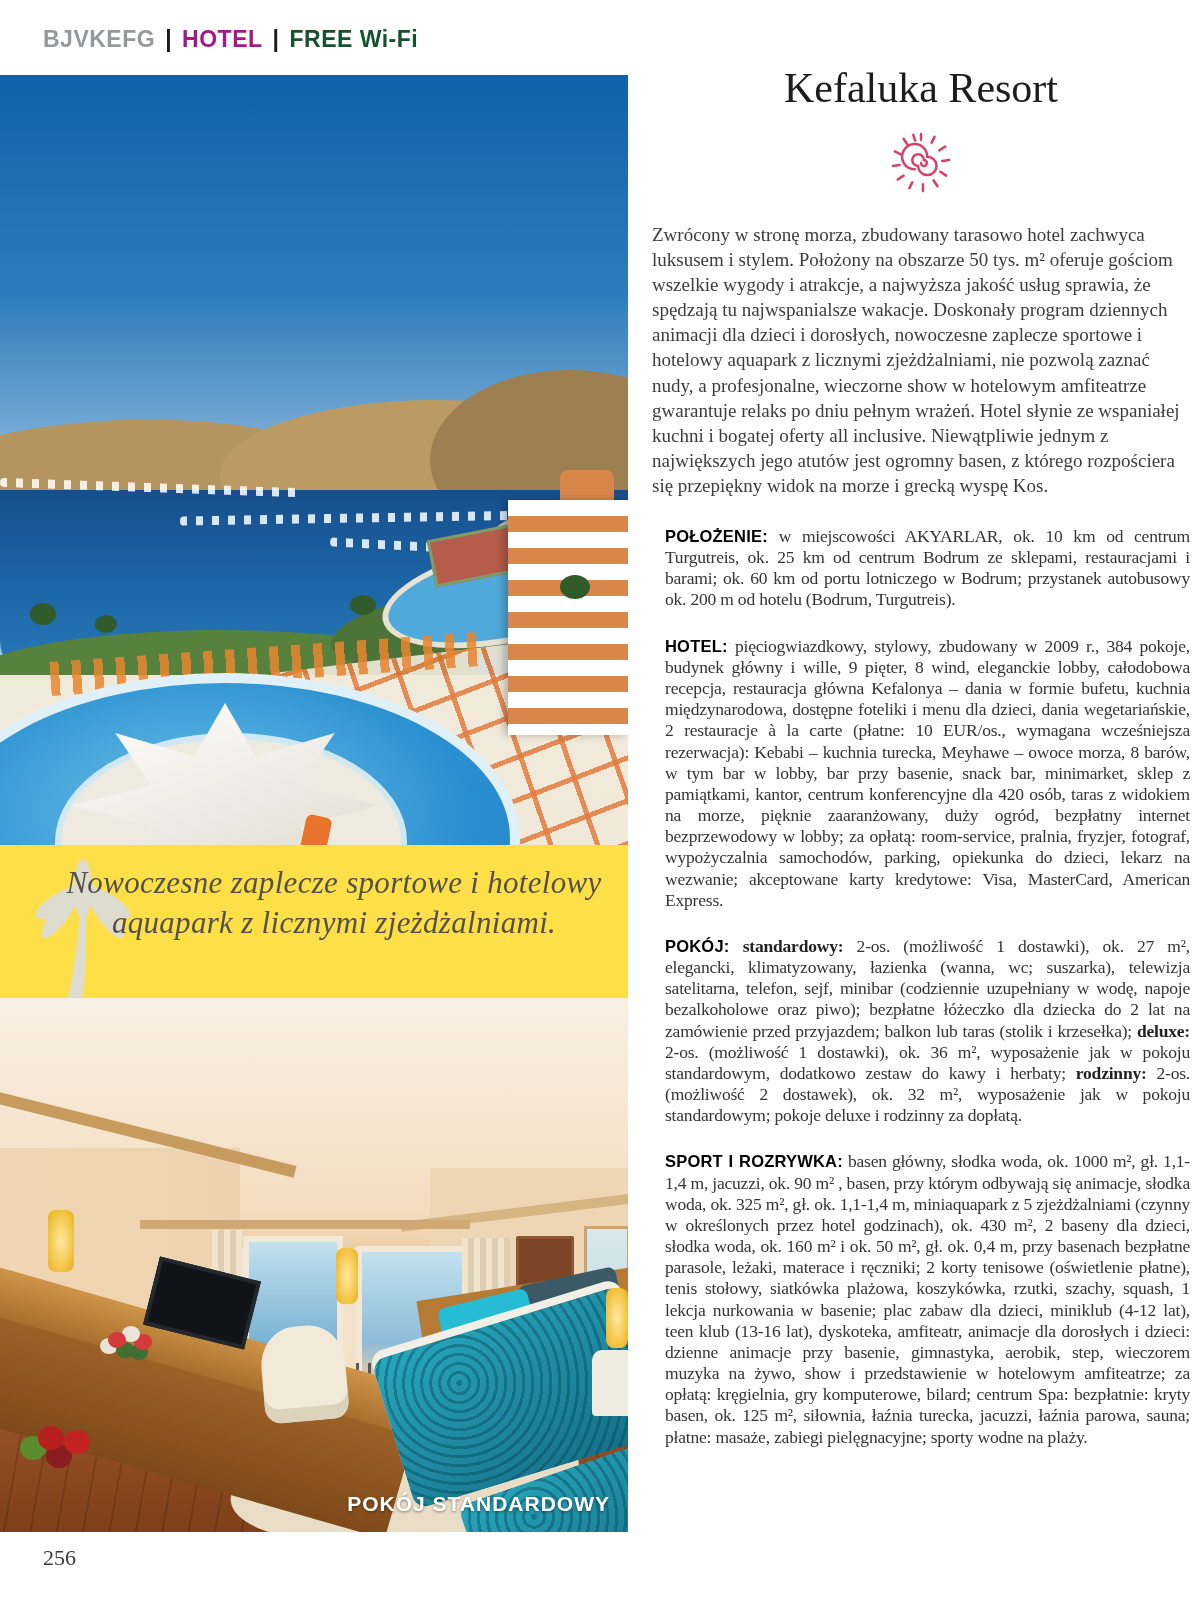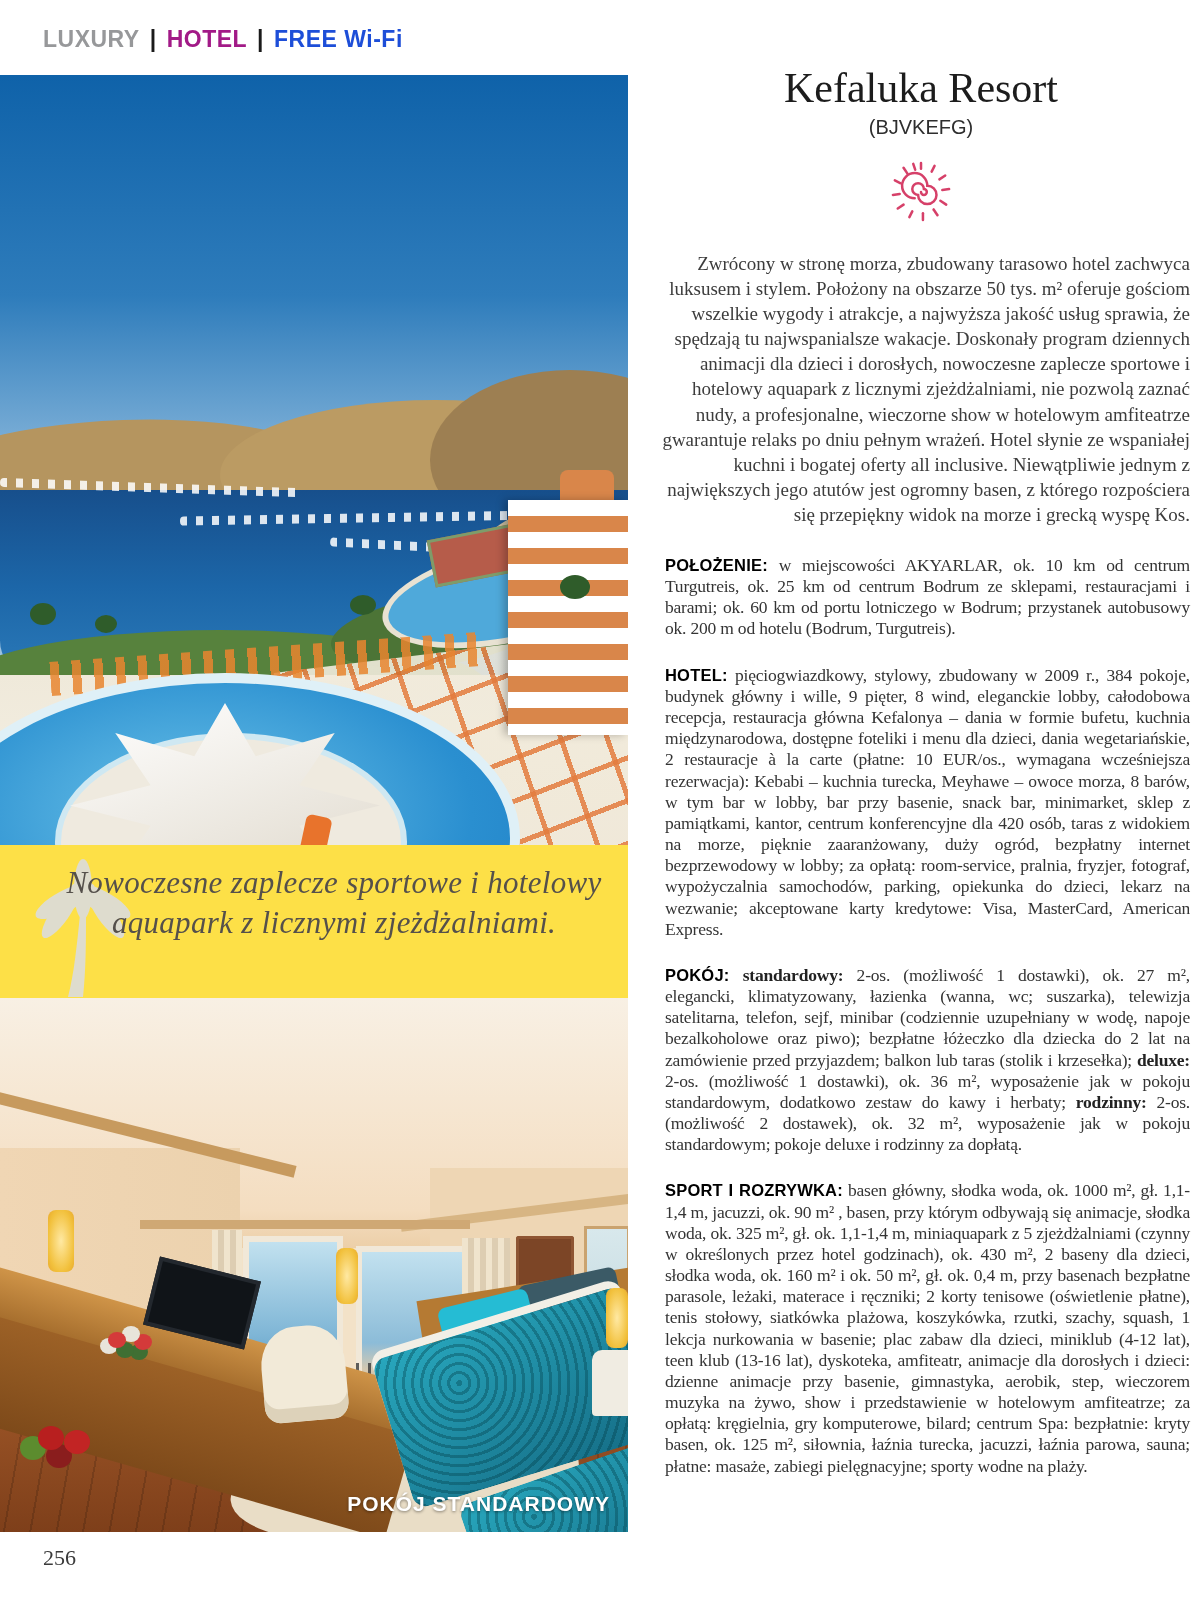--- a/index.html
+++ b/index.html
@@ -112,30 +112,30 @@
   
   .pagenum{position:absolute;left:43px;top:1545px;font-size:22px;color:#3a3a3a;}
   
   .rightcol{position:absolute;left:652px;top:64px;width:538px;}
   .h-hotel{text-align:center;font-family:"Liberation Sans",sans-serif;font-size:33px;font-weight:400;
     color:#58595b;letter-spacing:1px;}
   .h-hotel .stars{font-family:"DejaVu Sans",sans-serif;font-size:27px;color:#151515;letter-spacing:2px;vertical-align:2px;margin-left:6px;}
   .h-name{text-align:center;font-size:42px;color:#1c1c1c;margin-top:2px;line-height:1.05;}
   .h-code{text-align:center;font-family:"Liberation Sans",sans-serif;font-size:20px;color:#2e2e2e;margin-top:6px;}
   .sunwrap{text-align:center;margin-top:22px;}
-  .intro{margin:24px 0 0;text-align:right;font-size:19px;line-height:1.32;color:#3c3c3c;}
+  .intro{margin:24px 0 0;text-align:left;font-size:19px;line-height:1.32;color:#3c3c3c;}
   .sections{margin-top:28px;padding-left:13px;}
   .section{margin:0 0 25px;text-align:justify;font-size:17.5px;line-height:1.21;color:#343434;letter-spacing:-0.2px;}
   .sec-heading{font-family:"Liberation Sans",sans-serif;font-weight:700;font-size:16.5px;color:#000000;letter-spacing:.2px;}
   .section .b{font-weight:700;color:#222;}
 </style>
 </head>
 <body>
 
-<div class="tags"><span class="tag" style="color: rgb(151, 152, 154);">LUXURY</span><span class="tag-sep">|</span><span class="tag" style="color: rgb(162, 26, 135);">HOTEL</span><span class="tag-sep">|</span><span class="tag" style="color: #1d4ed8;">FREE Wi-Fi</span></div>
+<div class="tags"><span class="tag" style="color: rgb(151, 152, 154);">BJVKEFG</span><span class="tag-sep">|</span><span class="tag" style="color: rgb(162, 26, 135);">HOTEL</span><span class="tag-sep">|</span><span class="tag" style="color: #14532d;">FREE Wi-Fi</span></div>
 
 <div class="photo" id="resort-photo">
   <div class="abs sky"></div>
   <div class="abs hill h1"></div>
   <div class="abs hill h2"></div>
   <div class="abs hill h3"></div>
   <div class="abs sea"></div>
   <div class="abs town t1"></div>
   <div class="abs town t2"></div>
   <div class="abs coast-right"></div>
@@ -204,21 +204,20 @@
   <div class="abs side-table"></div>
   <div class="abs bed bed2"></div>
   <div class="abs lampglow lg3"></div>
   <div class="photo-caption">POKÓJ STANDARDOWY</div>
 </div>
 
 <div class="pagenum">256</div>
 
 <div class="rightcol">
   <div class="h-name">Kefaluka Resort</div>
-  <div class="h-code">(BJVKEFG)</div>
   <div class="sunwrap">
     <svg width="62" height="62" viewBox="0 0 64 64">
       <g stroke="#d64069" stroke-width="2.6" fill="none" stroke-linecap="round">
         <path d="M32 32 a3 3 0 1 0 3 -3 a6 6 0 1 0 -6 6 a9.5 9.5 0 1 0 9.5 -9.5 a13 13 0 1 0 -13 13"></path>
         <line x1="32" y1="8" x2="32" y2="2"></line>
         <line x1="43" y1="11" x2="46" y2="5"></line>
         <line x1="51" y1="19" x2="57" y2="15"></line>
         <line x1="54" y1="30" x2="61" y2="29"></line>
         <line x1="52" y1="41" x2="58" y2="45"></line>
         <line x1="45" y1="50" x2="49" y2="56"></line>

